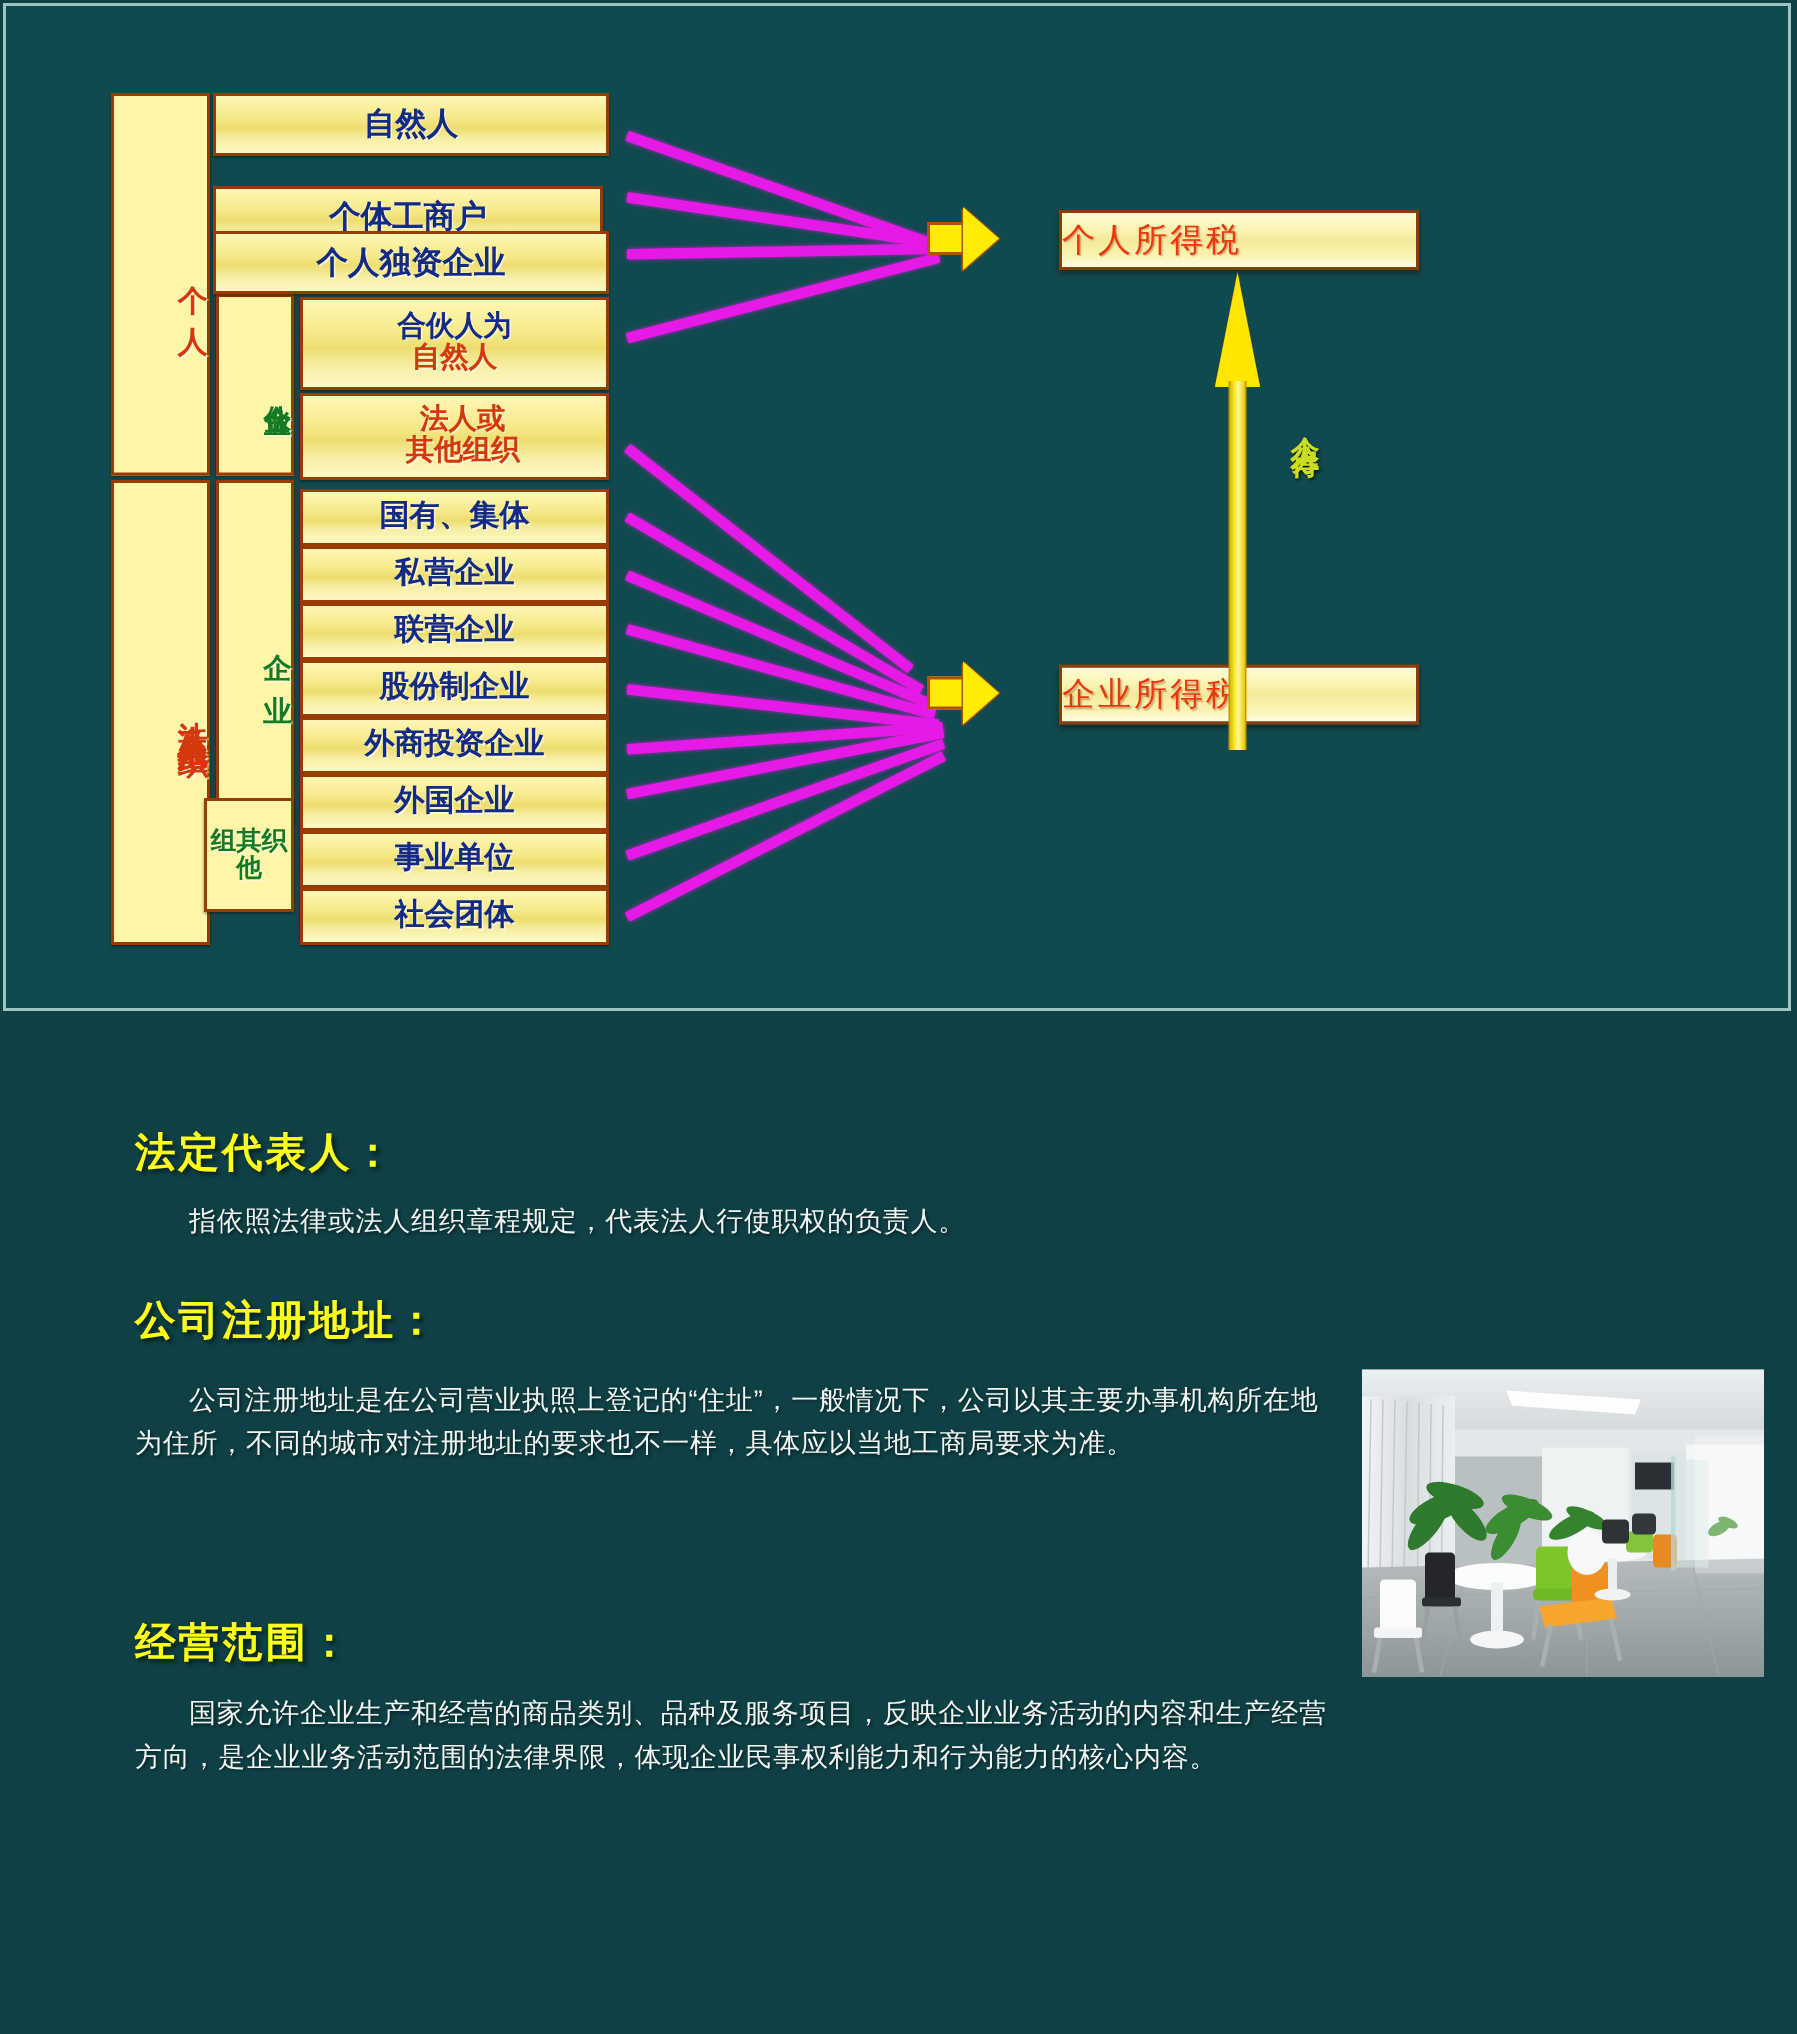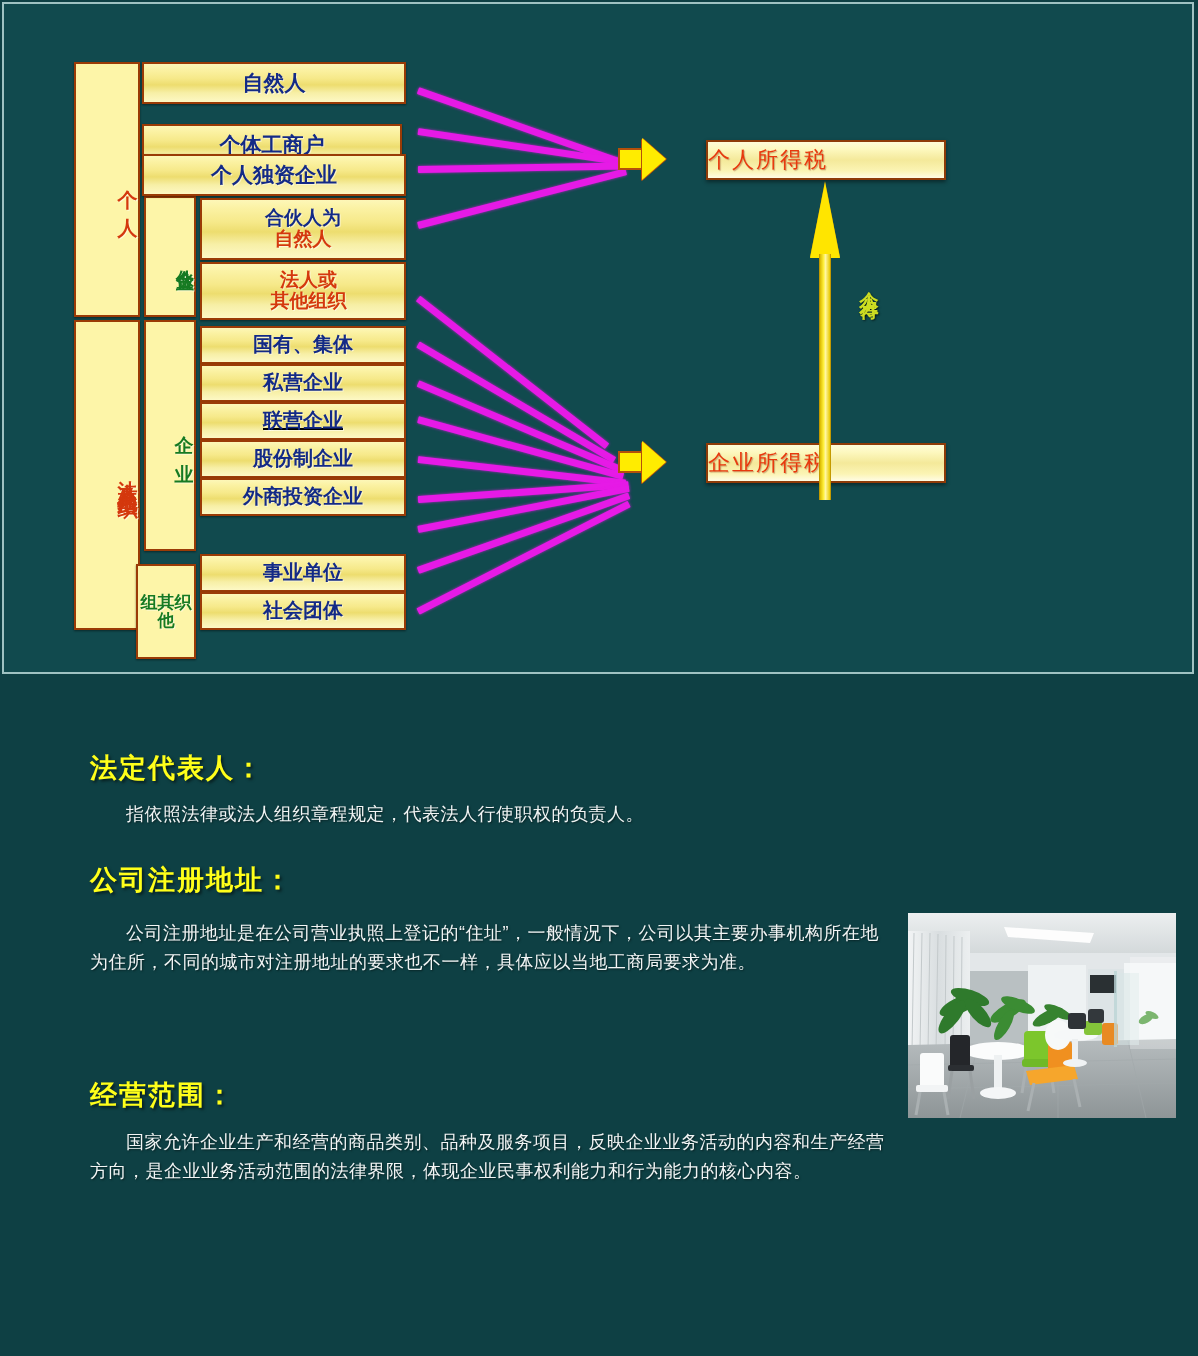--- a/index.html
+++ b/index.html
@@ -136,21 +136,21 @@
       </div>
 
       <div class="ybox flat" style="left:140px; top:192px; width:52px; height:121px; font-size:18px;">
         <span class="t vert2 c-green">合伙企业</span>
       </div>
 
       <div class="ybox flat" style="left:140px; top:316px; width:52px; height:231px; font-size:19px;">
         <span class="t vert c-green">企&nbsp;业</span>
       </div>
 
-      <div class="ybox flat" style="left:132px; top:560px; width:60px; height:95px; font-size:17px; letter-spacing:0;">
+      <div class="ybox flat" style="left:132px; top:528px; width:60px; height:76px; font-size:17px; letter-spacing:0;">
         <span class="t c-green" style="writing-mode:horizontal-tb; line-height:1.05; padding:0 2px;">组其织他</span>
       </div>
 
       <div class="ybox" style="left:138px; top:58px; width:264px; height:42px; font-size:21px;">
         <span class="t c-blue">自然人</span>
       </div>
 
       <div class="ybox" style="left:138px; top:120px; width:260px; height:42px; font-size:21px;">
         <span class="t c-blue">个体工商户</span>
       </div>
@@ -168,28 +168,31 @@
         <span class="t c-red">法人或</span>
         <span class="t c-red">其他组织</span>
       </div>
 
       <div class="ybox" style="left:196px; top:322px; width:206px; height:38px; font-size:20px;">
         <span class="t c-blue">国有、集体</span>
       </div>
       <div class="ybox" style="left:196px; top:360px; width:206px; height:38px; font-size:20px;">
         <span class="t c-blue">私营企业</span>
       </div>
-      <div class="ybox" style="left:196px; top:398px; width:206px; height:38px; font-size:20px;text-decoration:underline;">
+      <div class="ybox" style="left:196px; top:398px; width:206px; height:38px; font-size:20px;">
         <span class="t c-blue">联营企业</span>
       </div>
       <div class="ybox" style="left:196px; top:436px; width:206px; height:38px; font-size:20px;">
         <span class="t c-blue">股份制企业</span>
       </div>
       <div class="ybox" style="left:196px; top:474px; width:206px; height:38px; font-size:20px;">
         <span class="t c-blue">外商投资企业</span>
+      </div>
+      <div class="ybox" style="left:196px; top:512px; width:206px; height:38px; font-size:20px;">
+        <span class="t c-blue">外国企业</span>
       </div>
       <div class="ybox" style="left:196px; top:550px; width:206px; height:38px; font-size:20px;">
         <span class="t c-blue">事业单位</span>
       </div>
       <div class="ybox" style="left:196px; top:588px; width:206px; height:38px; font-size:20px;">
         <span class="t c-blue">社会团体</span>
       </div>
 
       <div class="ray" style="left:414px; top:83px; width:216px; transform: rotate(19.5deg);"></div>
       <div class="ray" style="left:414px; top:124px; width:210px; transform: rotate(8.5deg);"></div>

